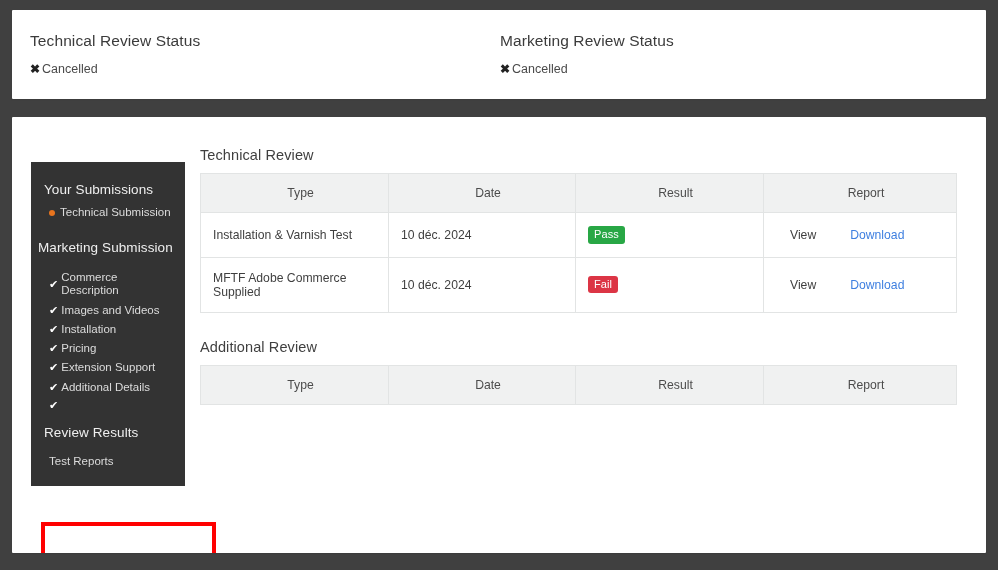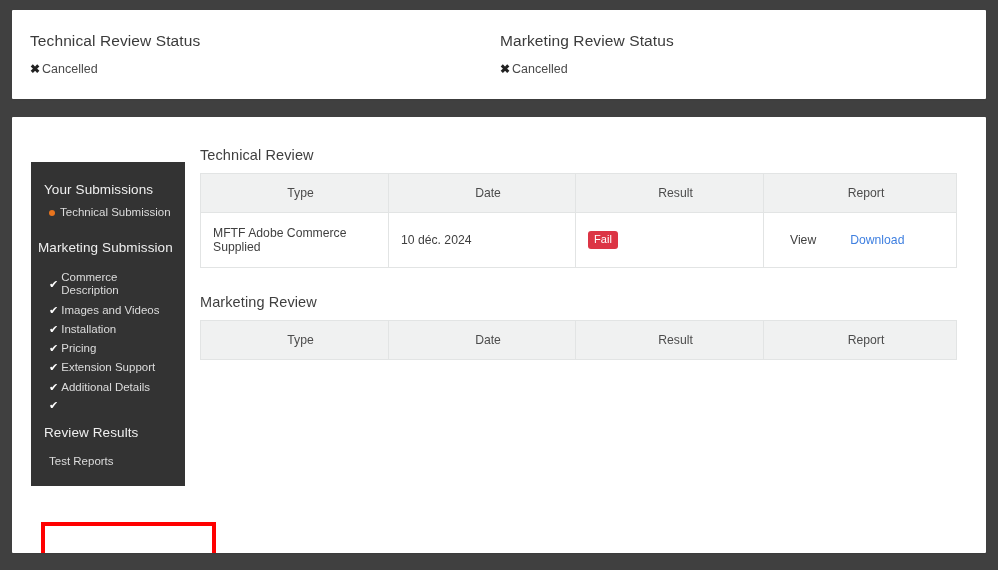--- a/index.html
+++ b/index.html
@@ -315,39 +315,52 @@
           <tr>
             <th>Type</th>
             <th>Date</th>
             <th>Result</th>
             <th>Report</th>
           </tr>
         </thead>
         <tbody>
 
 
+          <tr>
+            <td>Installation &amp; Varnish Test</td>
+            <td>10 déc. 2024</td>
+            <td>
+              <span class="badge pass">Pass</span>
+            </td>
+            <td class="report-cell">
+              <div class="report-actions">
+                <a class="view-link" href="#">View</a>
+                <a class="dl-link" href="#">Download</a>
+              </div>
+            </td>
+          </tr>
 
           <tr>
             <td>MFTF Adobe Commerce Supplied</td>
             <td>10 déc. 2024</td>
             <td>
               <span class="badge fail">Fail</span>
             </td>
             <td class="report-cell">
               <div class="report-actions">
                 <a class="view-link" href="#">View</a>
                 <a class="dl-link" href="#">Download</a>
               </div>
             </td>
           </tr>
 
         </tbody>
       </table>
 
-      <div class="section-title second">Marketing Review</div>
+      <div class="section-title second">Additional Review</div>
 
       <table class="rv">
         <colgroup>
           <col class="col-type">
             <col class="col-date">
             <col class="col-result">
             <col class="col-report">
         </colgroup>
         <thead>
           <tr>

